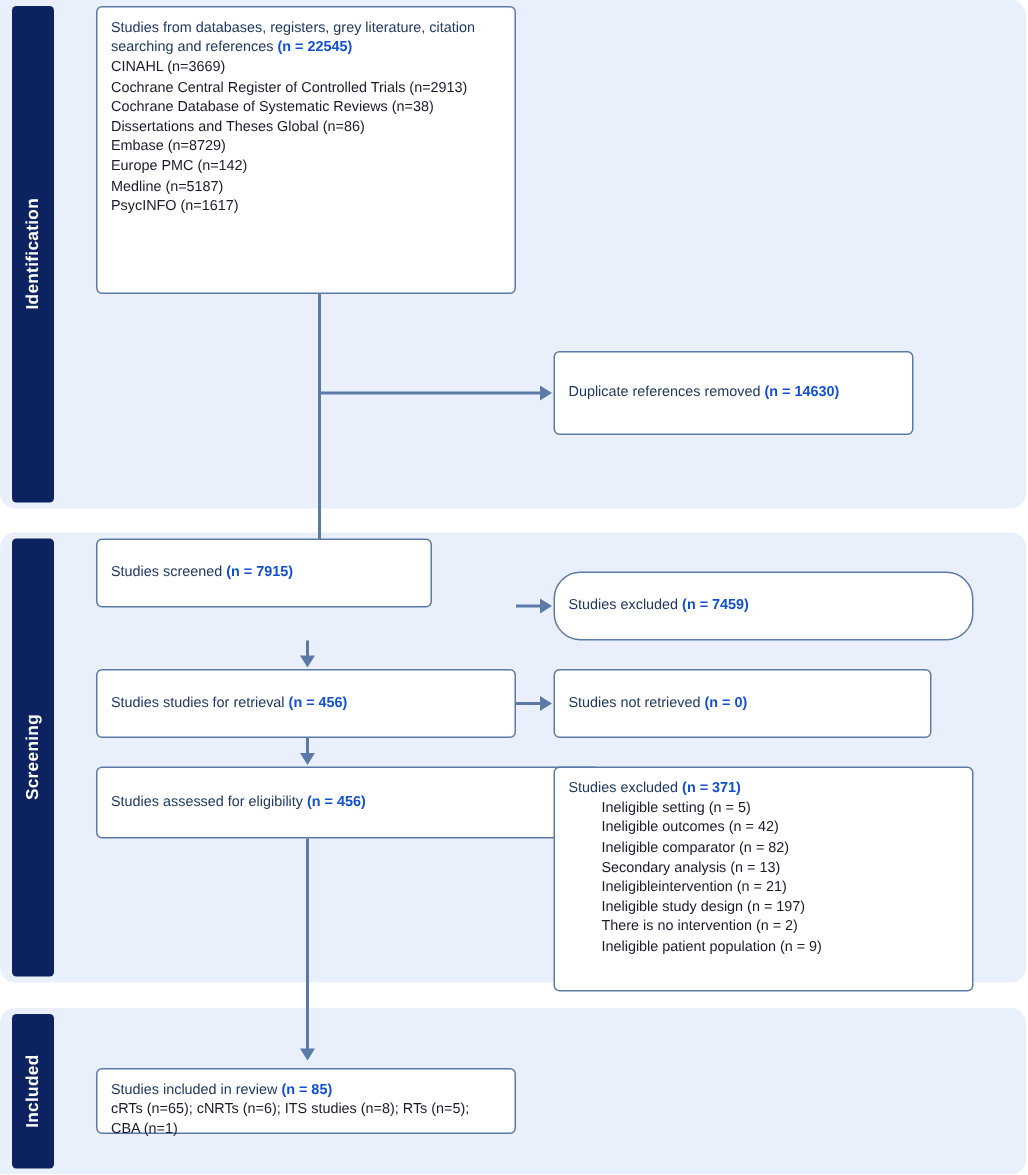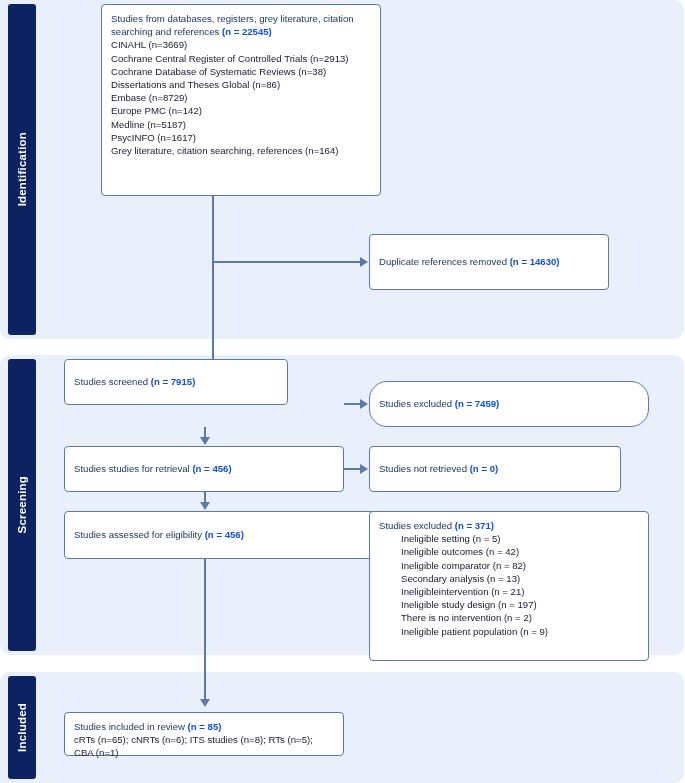--- a/index.html
+++ b/index.html
@@ -68,21 +68,21 @@
   .reason-list {
     margin: 0; padding: 0; list-style: none;
   }
   .reason-list li {
     padding-left: 22px;
     color: #1a1a2e;
     white-space: nowrap;
   }
 
   
-  #box-identification { left: 64px;  top: 4px;   width: 280px; height: 192px; margin-left: 37px; }
+  #box-identification { left: 64px;  top: 4px;   width: 280px; height: 192px; }
   #box-duplicates     { left: 369px; top: 234px; width: 240px; height: 56px; }
   #box-screened       { left: 64px;  top: 359px; width: 224px; height: 46px; }
   #box-excluded-1     { left: 369px; top: 381px; width: 280px; height: 46px; border-radius: 18px; }
   #box-retrieval      { left: 64px;  top: 446px; width: 280px; height: 46px; }
   #box-notretrieved   { left: 369px; top: 446px; width: 252px; height: 46px; }
   #box-eligibility    { left: 64px;  top: 511px; width: 336px; height: 48px; text-align: center; }
   #box-excluded-2     { left: 369px; top: 511px; width: 280px; height: 150px; }
   #box-included       { left: 64px;  top: 712px; width: 280px; height: 44px; }
 
   
@@ -156,21 +156,20 @@
     </div>
     <div class="sub">
       <div>CINAHL (n=3669)</div>
       <div>Cochrane Central Register of Controlled Trials (n=2913)</div>
       <div>Cochrane Database of Systematic Reviews (n=38)</div>
       <div>Dissertations and Theses Global (n=86)</div>
       <div>Embase (n=8729)</div>
       <div>Europe PMC (n=142)</div>
       <div>Medline (n=5187)</div>
       <div>PsycINFO (n=1617)</div>
-      <div>Grey literature, citation searching, references (n=164)</div>
     </div>
   </div>
 
   <div class="flowbox vcenter" id="box-duplicates">
     <div>
       <span class="hdr">Duplicate references removed </span><span class="n">(n = 14630)</span>
     </div>
   </div>
 
   <div class="flowbox vcenter" id="box-screened">

